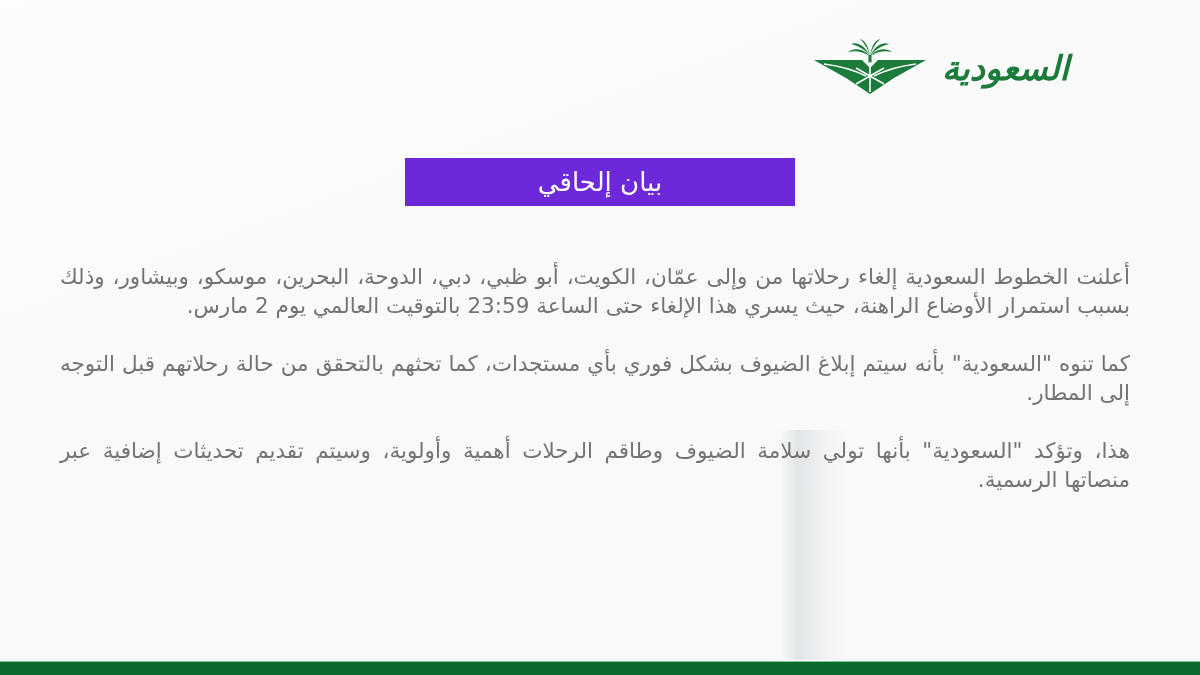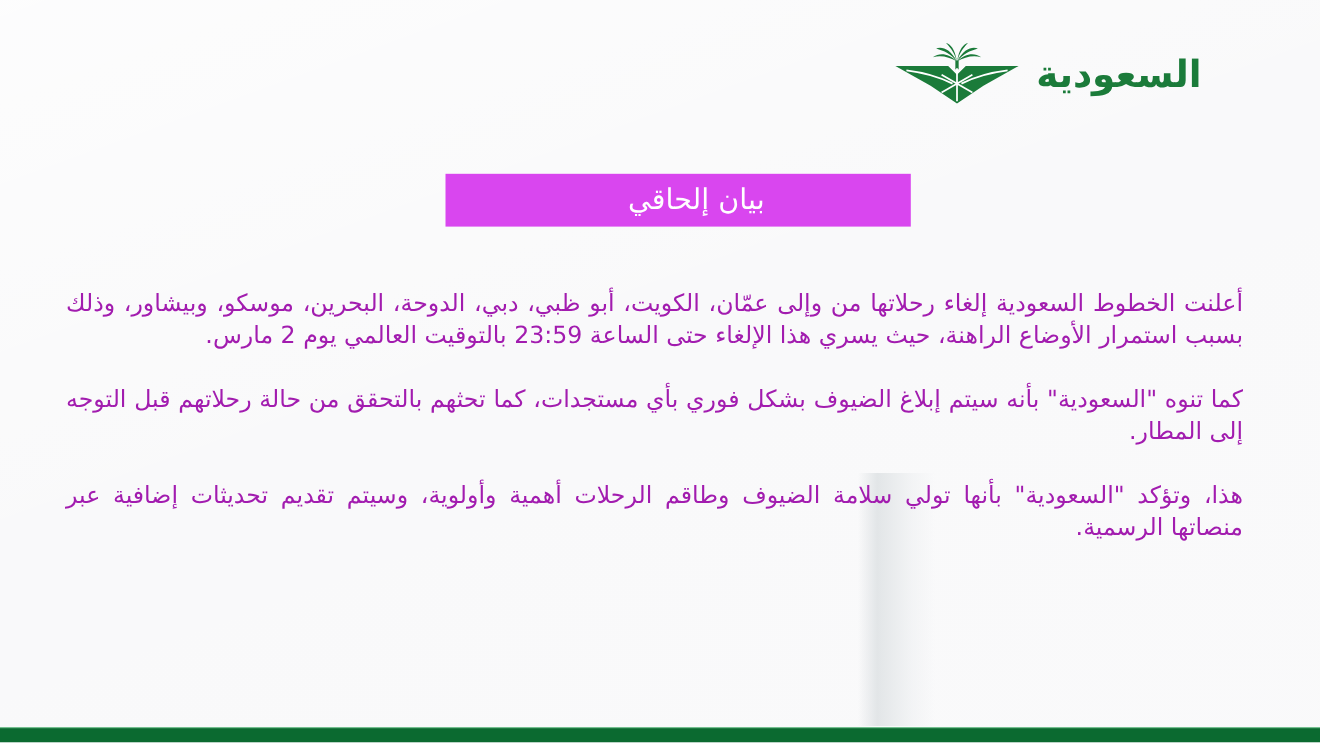--- a/index.html
+++ b/index.html
@@ -46,60 +46,60 @@
       font-family: "DejaVu Sans", sans-serif;
     }
     .logo {
       position: absolute;
       left: 810px;
       top: 38px;
       width: 340px;
       height: 60px;
       display: flex;
       align-items: center;
+      font-style: italic;
     }
     .logo-emblem {
       width: 120px;
       height: 60px;
     }
     .logo-text {
       margin-left: 12px;
       font-size: 34px;
       font-weight: bold;
       color: #1b7b3a;
       direction: rtl;
       font-family: "DejaVu Sans", sans-serif;
       letter-spacing: 0;
     }
     .title-box {
       position: absolute;
       left: 405px;
       top: 158px;
       width: 390px;
       height: 48px;
-      background: #d946ef;
+      background: #6d28d9;
       display: flex;
       align-items: center;
       justify-content: center;
-      padding-left: 33px;
     }
     .title-text {
       color: #ffffff;
       font-size: 26px;
       direction: rtl;
       font-family: "DejaVu Sans", sans-serif;
     }
     .body-text {
       position: absolute;
       right: 70px;
       top: 262px;
       width: 1070px;
       direction: rtl;
       text-align: justify;
-      color: #a21caf;
+      color: #737373;
       font-size: 21.5px;
       line-height: 29px;
       font-family: "DejaVu Sans", sans-serif;
     }
     .para {
       margin: 0 0 29px 0;
     }
     .footer-bar {
       position: absolute;
       left: 0;

